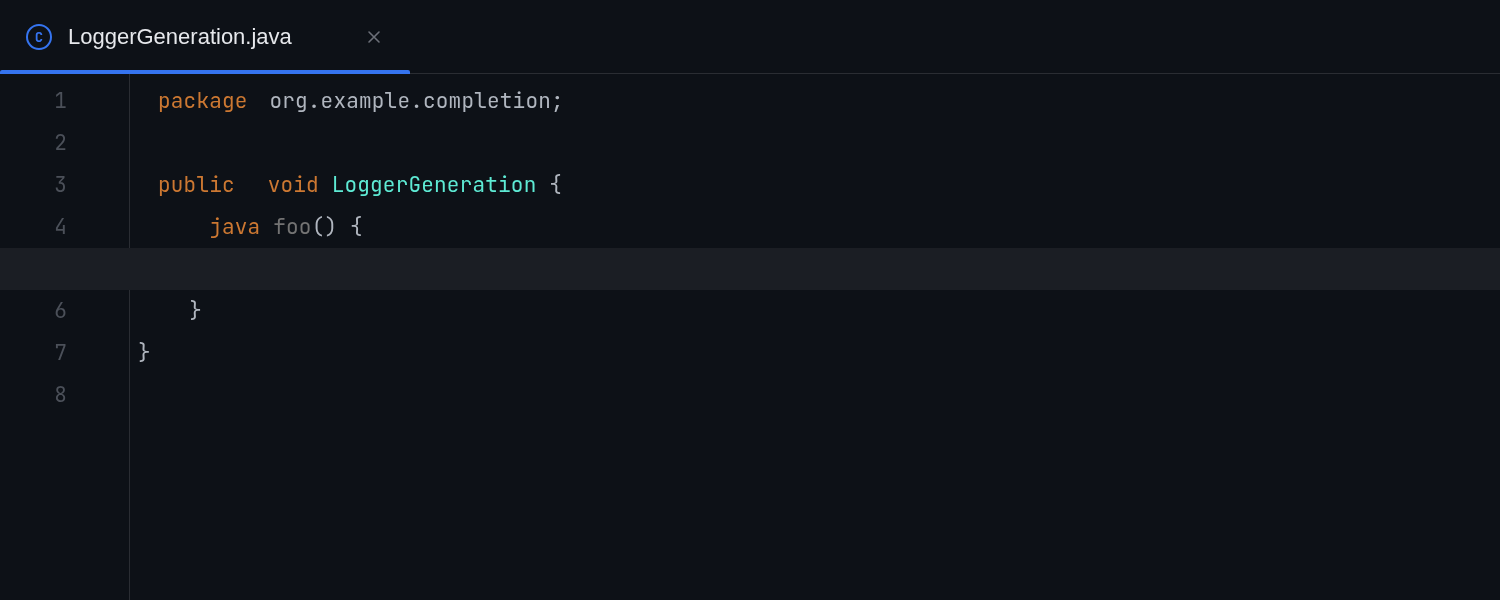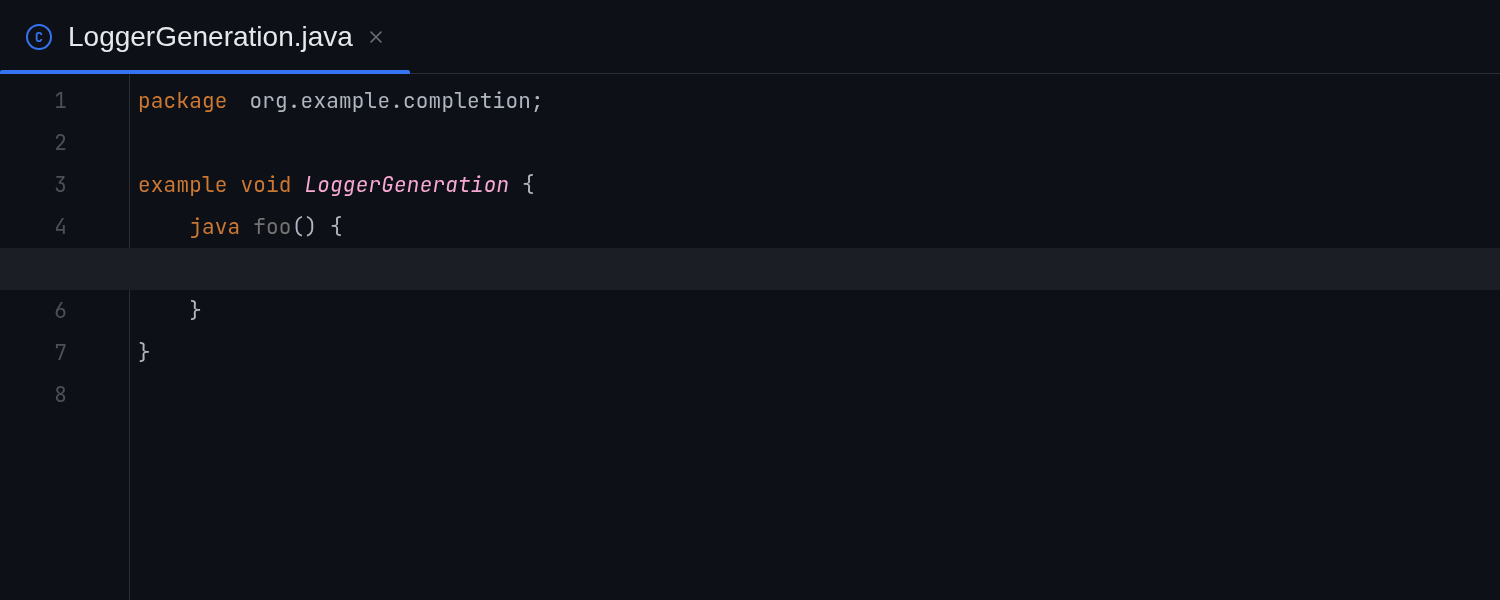--- a/index.html
+++ b/index.html
@@ -51,21 +51,21 @@
     align-items: center;
     justify-content: center;
     color: #3574f0;
     font-family: "JetBrains Mono", Menlo, monospace;
     font-size: 14px;
     font-weight: 600;
     flex-shrink: 0;
   }
   .tab-label {
     color: #e6e8ec;
-    font-size: 28px;
+    font-size: 22px;
     white-space: nowrap;
     flex: 1;
   }
   .tab-close {
     color: #6c7079;
     font-size: 18px;
     width: 20px;
     height: 20px;
     display: flex;
     align-items: center;
@@ -117,23 +117,23 @@
     position: absolute;
     left: 0;
     right: 0;
     height: 42px;
     background: #1b1e24;
     z-index: 0;
     pointer-events: none;
   }
   .gutter .current { color: #9aa0aa; }
 
-  .tok-kw { color: #cc7832; }
+  .tok-kw { color: #cc7832; margin-left: 20px; }
   .tok-pkg { color: #b0b6bf; margin-left: 9px; }
-  .tok-ident { color: #f9a8d4; font-style: italic; }
+  .tok-ident { color: #5eead4; }
   .tok-fn { color: #737373; }
   .tok-punc { color: #b0b6bf; }
   .tok-brace { color: #b0b6bf; }
 </style>
 </head>
 <body>
 
 <div class="editor-root">
   <div class="tab-bar">
     <div class="tab">
@@ -159,21 +159,21 @@
         <div class="gutter-line">4</div>
         <div class="gutter-line current">5</div>
         <div class="gutter-line">6</div>
         <div class="gutter-line">7</div>
         <div class="gutter-line">8</div>
       </div>
     <div class="code-area">
       <div class="code-lines" id="code-lines">
           <div class="code-line"><span class="tok-kw">package</span><span class="tok-punc"> </span><span class="tok-pkg">org.example.completion</span><span class="tok-punc">;</span></div>
           <div class="code-line"></div>
-          <div class="code-line"><span class="tok-kw">example</span><span class="tok-punc"> </span><span class="tok-kw">void</span><span class="tok-punc"> </span><span class="tok-ident">LoggerGeneration</span><span class="tok-punc"> </span><span class="tok-brace">{</span></div>
+          <div class="code-line"><span class="tok-kw">public</span><span class="tok-punc"> </span><span class="tok-kw">void</span><span class="tok-punc"> </span><span class="tok-ident">LoggerGeneration</span><span class="tok-punc"> </span><span class="tok-brace">{</span></div>
           <div class="code-line"><span class="tok-punc">    </span><span class="tok-kw">java</span><span class="tok-punc"> </span><span class="tok-fn">foo</span><span class="tok-punc">()</span><span class="tok-punc"> </span><span class="tok-brace">{</span></div>
           <div class="code-line"><span class="tok-punc">        </span></div>
           <div class="code-line"><span class="tok-punc">    </span><span class="tok-brace">}</span></div>
           <div class="code-line"><span class="tok-brace">}</span></div>
           <div class="code-line"></div>
         </div>
     </div>
   </div>
 </div>
 

